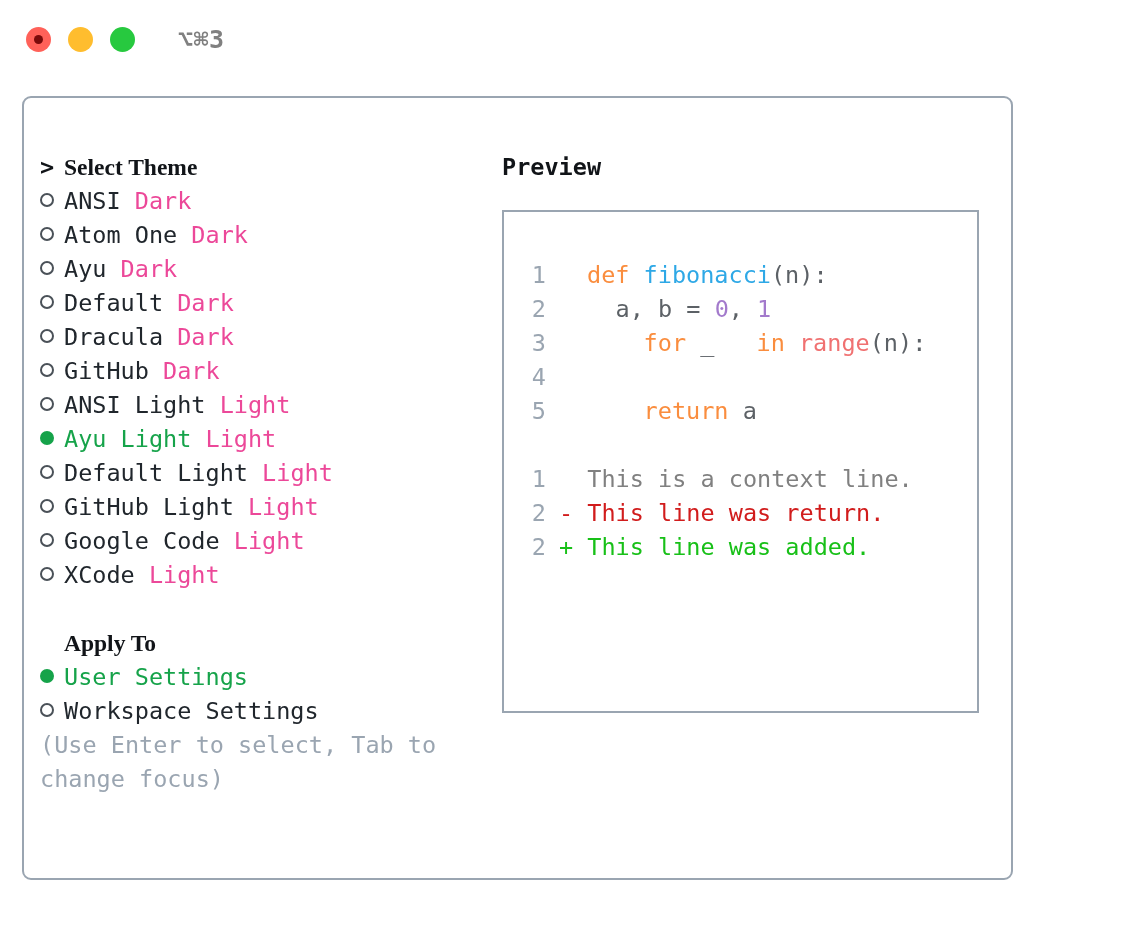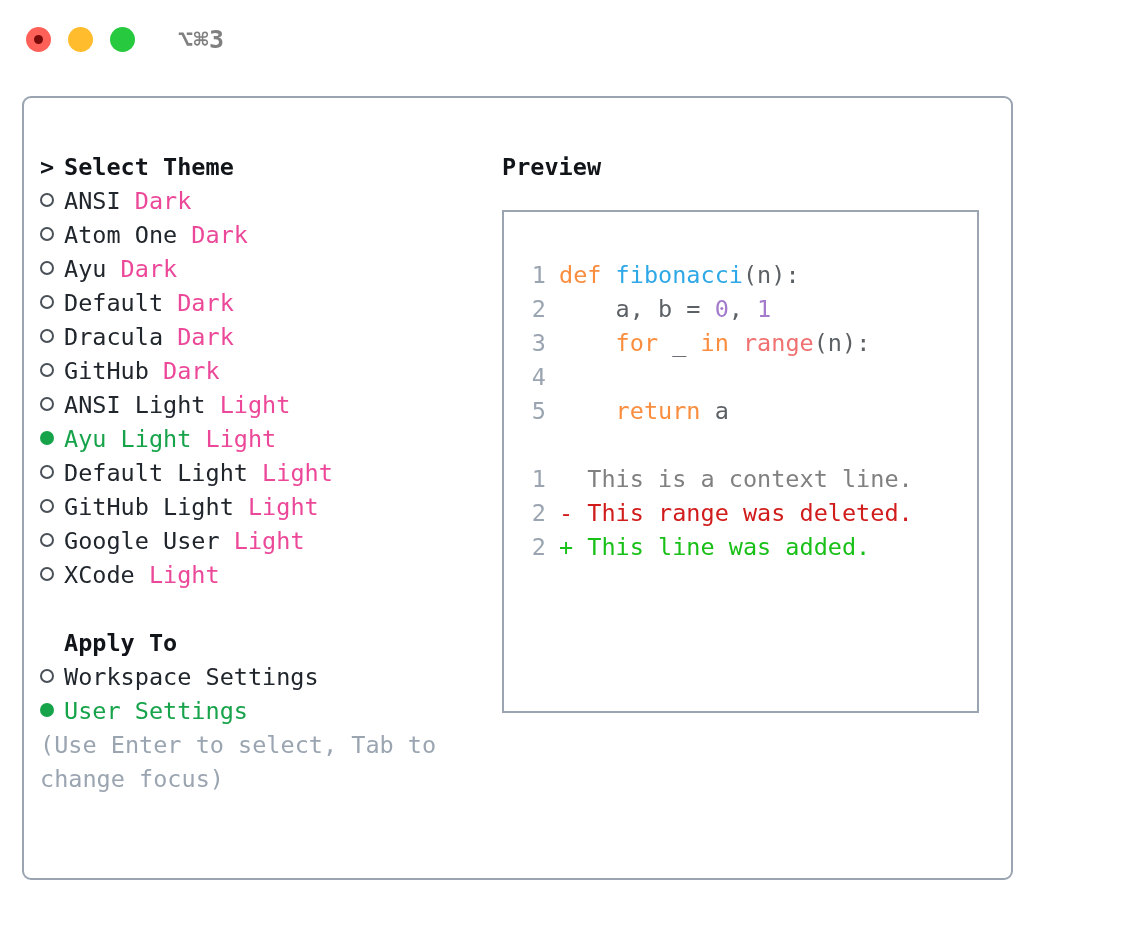--- a/index.html
+++ b/index.html
@@ -101,21 +101,21 @@
     border-color: #16A34A;
   }
 
   .hdr-caret {
     font-weight: 700;
     color: #111418;
   }
 
   .label      { color: #20262c; }
   .label.sel  { color: #16A34A; }
-  .label.bold { font-weight: 700; color: #111418; }
+  .label.bold { font-weight: 700; color: #111418; font-family: Liberation Serif, serif; }
   .tag        { color: #ec4899; }
 
   .spacer-row { height: 34px; }
 
   .hint {
     font-size: 23.5px;
     line-height: 34px;
     color: #9AA5B1;
     width: 410px;
     white-space: pre-wrap;
@@ -151,21 +151,21 @@
   }
   .ln {
     flex: 0 0 28px;
     width: 28px;
     text-align: right;
     color: #9AA5B1;
     margin-right: 13px;
   }
   .code-gap { height: 34px; }
 
-  .tok-kw    { color: #FA8D3E; }
+  .tok-kw    { color: #FA8D3E; margin-left: 28px; }
   .tok-fn    { color: #2EA8E6; }
   .tok-num   { color: #A37ACC; }
   .tok-fnc   { color: #F07171; text-align: center; }
   .tok-plain { color: #5C6166; }
   .tok-ctx   { color: #808080; }
   .tok-del   { color: #D11C1C; }
   .tok-add   { color: #18C018; }
 </style>
 </head>
 <body>
@@ -194,52 +194,52 @@
           <div class="row"><span class="marker"><span class="bullet"></span></span><span class="label">ANSI</span><span class="label"> </span><span class="tag">Dark</span></div>
           <div class="row"><span class="marker"><span class="bullet"></span></span><span class="label">Atom One</span><span class="label"> </span><span class="tag">Dark</span></div>
           <div class="row"><span class="marker"><span class="bullet"></span></span><span class="label">Ayu</span><span class="label"> </span><span class="tag">Dark</span></div>
           <div class="row"><span class="marker"><span class="bullet"></span></span><span class="label">Default</span><span class="label"> </span><span class="tag">Dark</span></div>
           <div class="row"><span class="marker"><span class="bullet"></span></span><span class="label">Dracula</span><span class="label"> </span><span class="tag">Dark</span></div>
           <div class="row"><span class="marker"><span class="bullet"></span></span><span class="label">GitHub</span><span class="label"> </span><span class="tag">Dark</span></div>
           <div class="row"><span class="marker"><span class="bullet"></span></span><span class="label">ANSI Light</span><span class="label"> </span><span class="tag">Light</span></div>
           <div class="row"><span class="marker dot-filled"><span class="bullet filled"></span></span><span class="label sel">Ayu Light</span><span class="label"> </span><span class="tag">Light</span></div>
           <div class="row"><span class="marker"><span class="bullet"></span></span><span class="label">Default Light</span><span class="label"> </span><span class="tag">Light</span></div>
           <div class="row"><span class="marker"><span class="bullet"></span></span><span class="label">GitHub Light</span><span class="label"> </span><span class="tag">Light</span></div>
-          <div class="row"><span class="marker"><span class="bullet"></span></span><span class="label">Google User</span><span class="label"> </span><span class="tag">Light</span></div>
+          <div class="row"><span class="marker"><span class="bullet"></span></span><span class="label">Google Code</span><span class="label"> </span><span class="tag">Light</span></div>
           <div class="row"><span class="marker"><span class="bullet"></span></span><span class="label">XCode</span><span class="label"> </span><span class="tag">Light</span></div>
         </div>
 
       <div class="spacer-row"></div>
 
       <div class="row">
         <span class="marker"></span>
         <span class="label bold">Apply To</span>
       </div>
 
       <div id="apply-list">
+          <div class="row"><span class="marker dot-filled"><span class="bullet filled"></span></span><span class="label sel">User Settings</span></div>
           <div class="row"><span class="marker"><span class="bullet"></span></span><span class="label">Workspace Settings</span></div>
-          <div class="row"><span class="marker dot-filled"><span class="bullet filled"></span></span><span class="label sel">User Settings</span></div>
         </div>
 
       <div class="hint">(Use Enter to select, Tab to change focus)</div>
     </div>
 
     <div class="right-col">
       <div class="preview-title">Preview</div>
       <div class="preview-box">
         <div id="code-block">
             <div class="code-line"><span class="ln">1</span><span><span class="tok-kw">def</span><span class="tok-plain"> </span><span class="tok-fn">fibonacci</span><span class="tok-plain">(n):</span></span></div>
             <div class="code-line"><span class="ln">2</span><span><span class="tok-plain">    a, b = </span><span class="tok-num">0</span><span class="tok-plain">, </span><span class="tok-num">1</span></span></div>
             <div class="code-line"><span class="ln">3</span><span><span class="tok-plain">    </span><span class="tok-kw">for</span><span class="tok-plain"> _ </span><span class="tok-kw">in</span><span class="tok-plain"> </span><span class="tok-fnc">range</span><span class="tok-plain">(n):</span></span></div>
             <div class="code-line"><span class="ln">4</span></div>
             <div class="code-line"><span class="ln">5</span><span><span class="tok-plain">    </span><span class="tok-kw">return</span><span class="tok-plain"> a</span></span></div>
           </div>
         <div class="code-gap"></div>
         <div id="diff-block">
             <div class="code-line"><span class="ln">1</span><span class="tok-ctx">  This is a context line.</span></div>
-            <div class="code-line"><span class="ln">2</span><span class="tok-del">- This range was deleted.</span></div>
+            <div class="code-line"><span class="ln">2</span><span class="tok-del">- This line was return.</span></div>
             <div class="code-line"><span class="ln">2</span><span class="tok-add">+ This line was added.</span></div>
           </div>
       </div>
     </div>
 
   </div>
 </div>
 
 </body></html>

